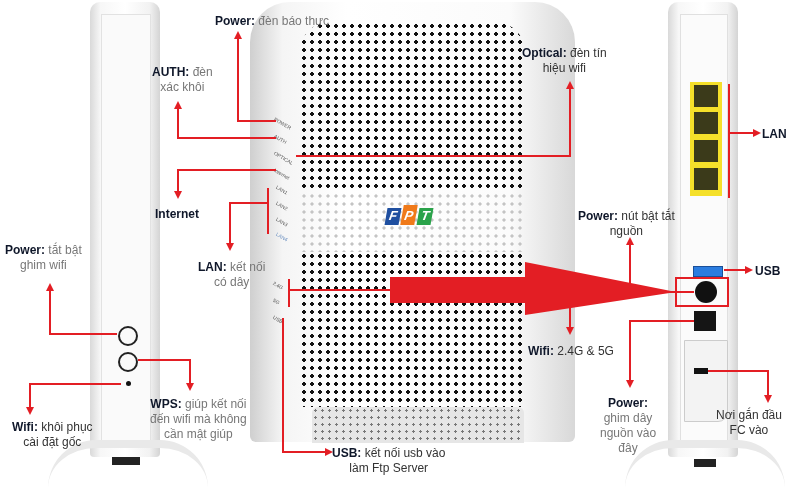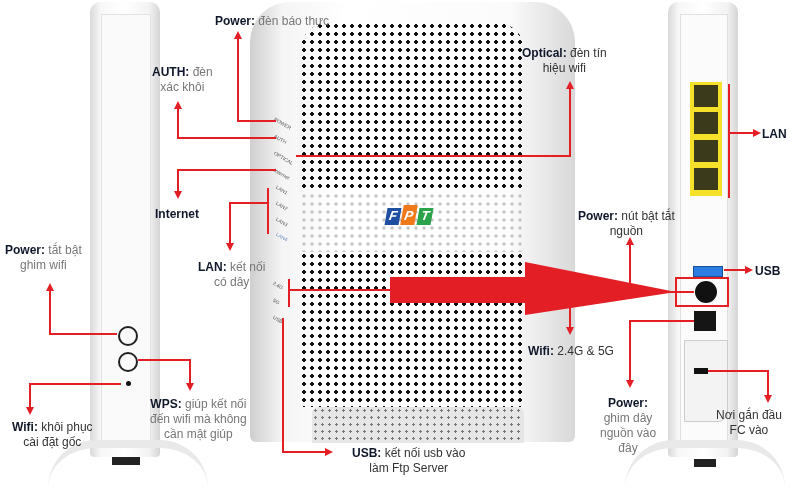--- a/index.html
+++ b/index.html
@@ -134,21 +134,21 @@
 </div>
 <div class="lbl" style="left:150px;top:397px;">
   <b>WPS:</b> <span>giúp kết nối</span><br>
   <span>đến wifi mà không</span><br>
   <span>cần mật giúp</span>
 </div>
 <div class="lbl" style="left:12px;top:420px;color:#333;">
   <b>Wifi:</b> <span>khôi phục</span><br>
   <span>cài đặt gốc</span>
 </div>
-<div class="lbl" style="left:352px;top:446px;color:#333;">
+<div class="lbl" style="left:332px;top:446px;color:#333;">
   <b>USB:</b> <span>kết nối usb vào</span><br>
   <span>làm Ftp Server</span>
 </div>
 <div class="lbl" style="left:528px;top:344px;color:#333;">
   <b>Wifi:</b> <span>2.4G &amp; 5G</span>
 </div>
 <div class="lbl" style="left:578px;top:209px;color:#333;">
   <b>Power:</b> <span>nút bật tắt</span><br>
   <span>nguồn</span>
 </div>

